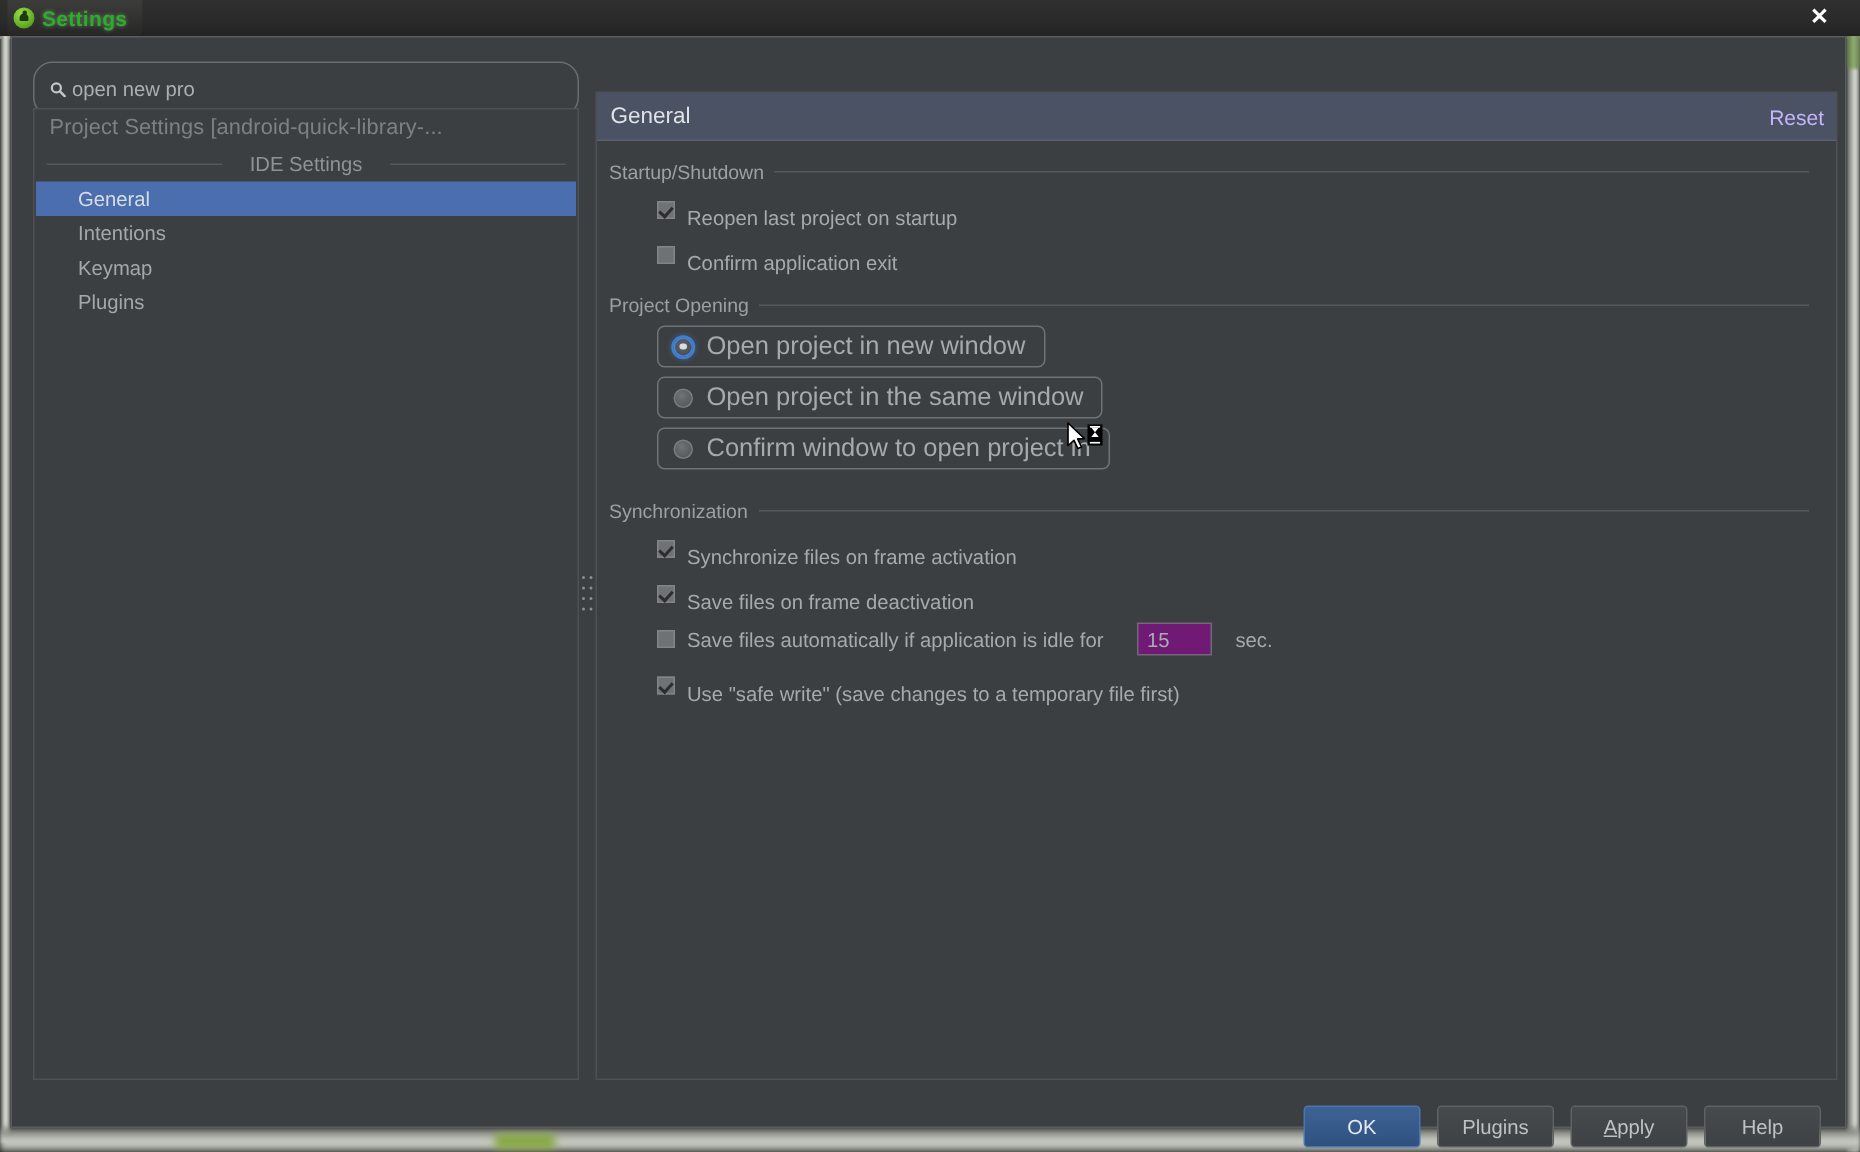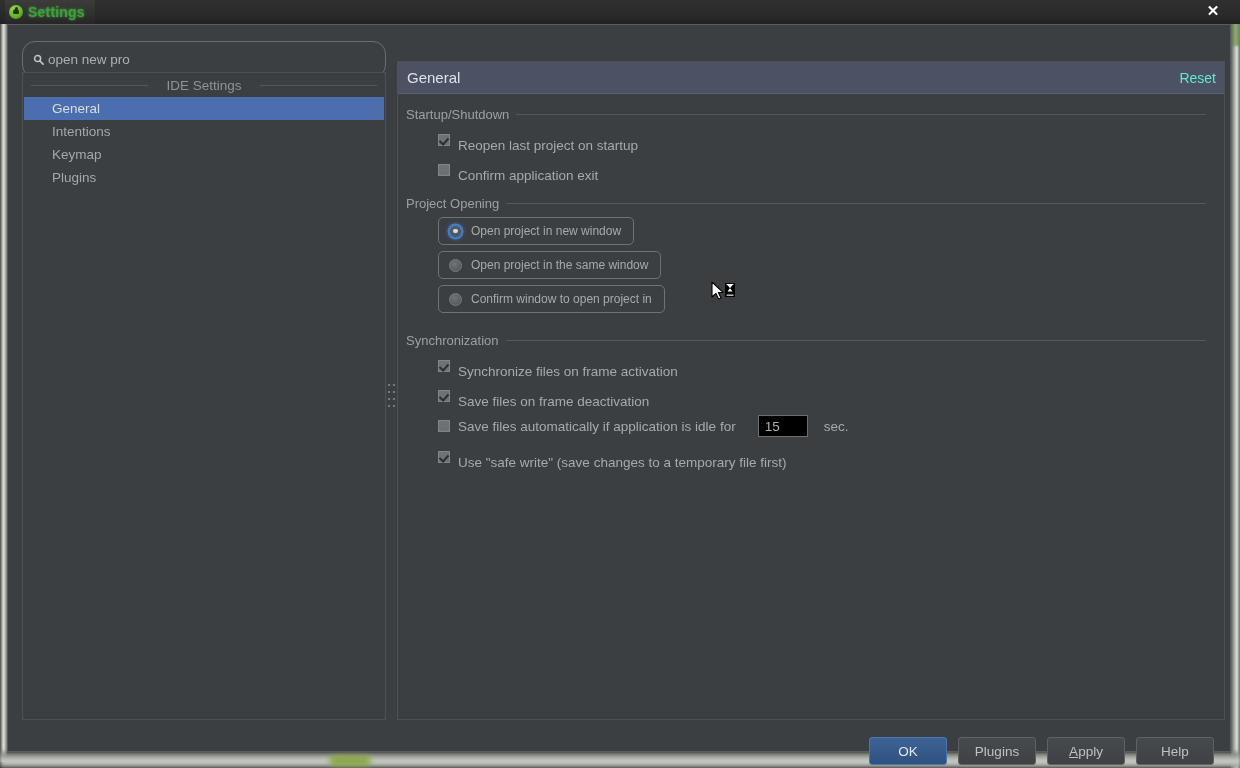--- a/index.html
+++ b/index.html
@@ -264,21 +264,21 @@
     display: flex;
     align-items: center;
     justify-content: space-between;
     padding: 0 8px 0 9px;
   }
   #content-title {
     color: #dfe3e6;
     font-size: 15px;
   }
   #reset-link {
-    color: #5eead4;
+    color: #c4b5fd;
     font-size: 14px;
     cursor: pointer;
   }
   #content-body {
     padding: 9px 0 0 0;
   }
 
   
   .section-head {
     display: flex;
@@ -364,36 +364,36 @@
   .radio.selected::after {
     content: "";
     position: absolute;
     left: 3.2px; top: 3.2px;
     width: 4.5px; height: 4.5px;
     border-radius: 50%;
     background: #d9dde0;
   }
   .radio-hl .label {
     color: #a4aaae;
-    font-size: 12px;
+    font-size: 17px;
     white-space: nowrap;
   }
 
   
   .idle-row {
     display: flex;
     align-items: center;
     gap: 8px;
     height: 24px;
     margin-bottom: 7px;
   }
   .num-field {
     width: 50px; height: 22px;
     box-sizing: border-box;
-    background: #000000;
+    background: #701a75;
     border: 1px solid #6a6e70;
     color: #a9aeb1;
     font-size: 13.5px;
     font-family: "Liberation Sans", sans-serif;
     padding: 0 6px;
     margin-left: 14px;
     line-height: 20px;
   }
   .sec-label {
     color: #a4aaae;
@@ -481,20 +481,21 @@
         <svg viewBox="0 0 12 12" width="11" height="11">
           <circle cx="5" cy="5" r="3.3" fill="none" stroke="#c2c7ca" stroke-width="1.6"></circle>
           <line x1="7.6" y1="7.6" x2="11" y2="11" stroke="#c2c7ca" stroke-width="1.8" stroke-linecap="round"></line>
         </svg>
       </span>
       <span id="search-text">open new pro</span>
     </div>
   </div>
 
   <div id="tree-panel">
+    <div class="tree-group-title">Project Settings [android-quick-library-...</div>
 
     <div class="ide-sep">
       <span class="rule"></span>
       <span class="lbl">IDE Settings</span>
       <span class="rule"></span>
     </div>
 
     <div class="tree-item selected">General</div>
     <div class="tree-item">Intentions</div>
     <div class="tree-item">Keymap</div>

